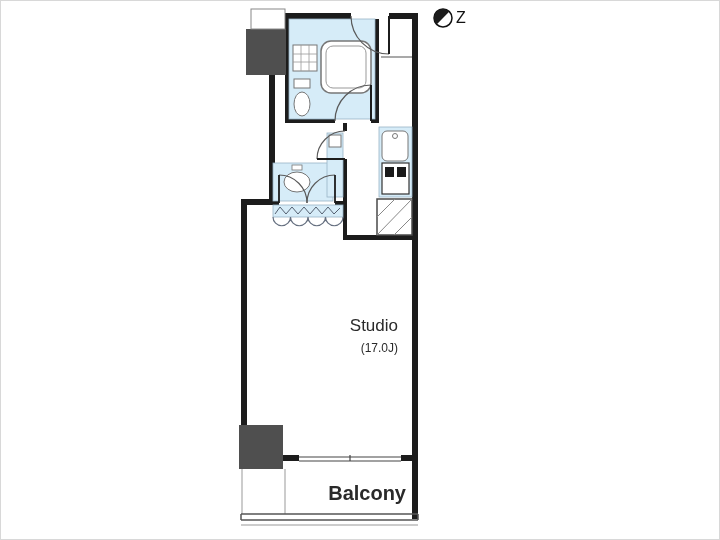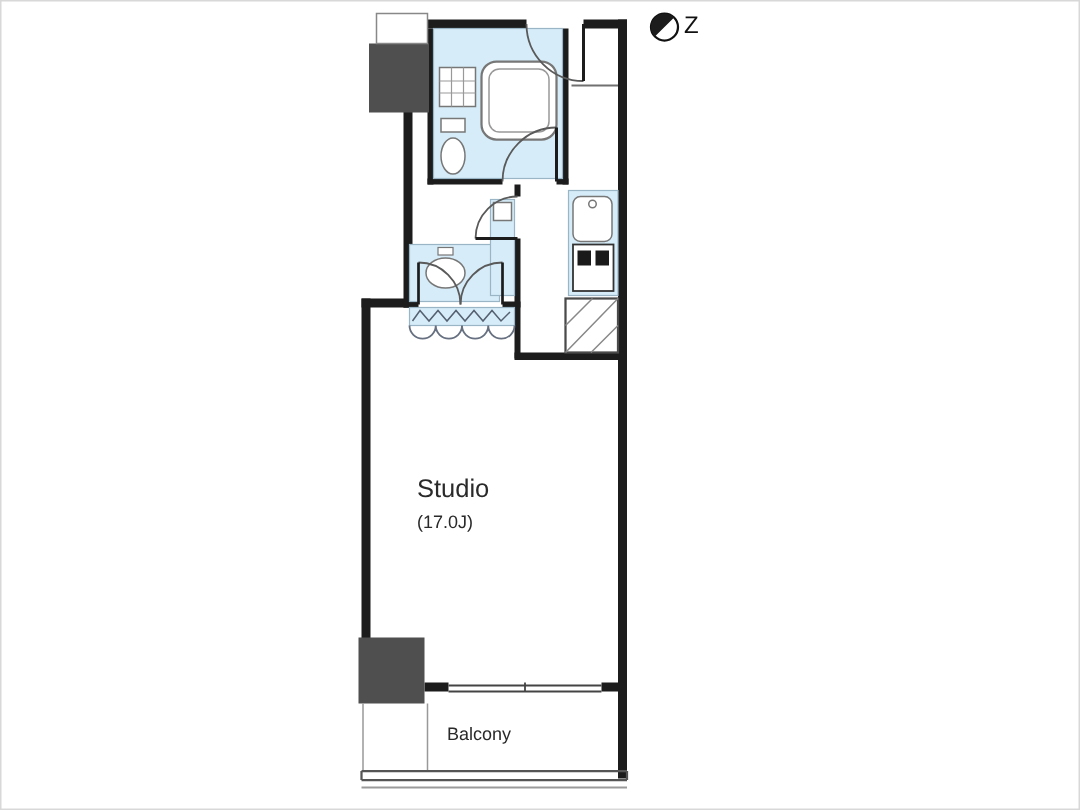--- a/index.html
+++ b/index.html
@@ -2,24 +2,24 @@
 <html><head>
 <meta charset="utf-8">
 <style>
   html,body{margin:0;padding:0;background:#fff;}
   .stage{
     position:relative;width:718px;height:538px;background:#ffffff;
     border:1px solid #d8d8d8;overflow:hidden;
     font-family:"Liberation Sans", sans-serif;
   }
   .plan-svg{position:absolute;left:0;top:0;}
-  .label{position:absolute;color:#2a2a2a;text-align:left;}
+  .label{position:absolute;color:#2a2a2a;text-align:right;}
   .label-studio{left:277px;top:314px;width:120px;font-size:17px;line-height:21px;}
   .label-studio .size{font-size:12px;}
-  .label-balcony{left:297px;top:481px;width:120px;font-size:12px;}
+  .label-balcony{left:285px;top:481px;width:120px;font-size:20px;font-weight:bold;}
   .compass{position:absolute;left:430px;top:5px;display:flex;align-items:center;gap:1px;}
   .compass .letter{font-size:16px;color:#111;line-height:24px;}
 </style>
 </head>
 <body>
 
 <div class="stage">
 
   <svg class="plan-svg" width="718" height="538" viewBox="0 0 718 538">
 

